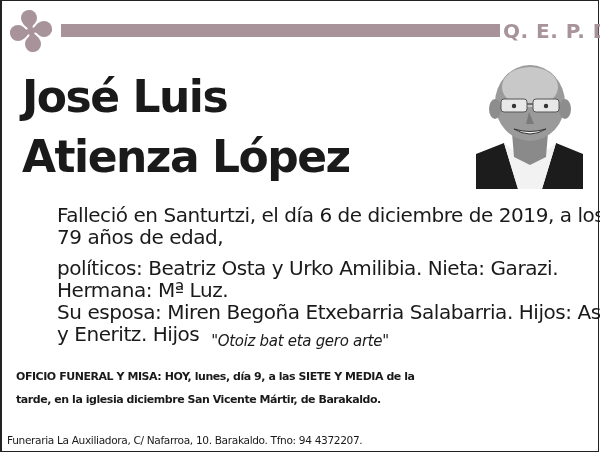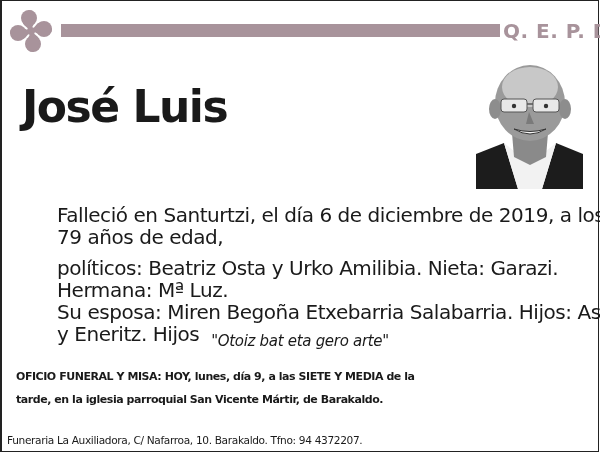--- a/index.html
+++ b/index.html
@@ -1,21 +1,21 @@
 <!DOCTYPE html>
 <html><head>
   <meta charset="utf-8">
   <style>
     html, body { margin: 0; padding: 0; background: #ffffff; }
     body { width: 600px; height: 454px; position: relative; overflow: hidden; font-family: "DejaVu Sans", "Liberation Sans", sans-serif; color: #1a1a1a; }
     .frame { position: absolute; left: 0; top: 0; width: 596px; height: 450px; border: 1px solid #222; border-left-width: 2px; border-top-width: 1px; background: #fff; }
     .lauburu { position: absolute; left: 5px; top: 6px; width: 48px; height: 48px; }
     .header-bar { position: absolute; left: 59px; top: 23px; width: 439px; height: 13px; background: #a8939b; }
     .qepd { position: absolute; left: 501px; top: 18px; font-family: "DejaVu Sans", sans-serif; font-weight: bold; font-size: 20px; color: #a8939b; letter-spacing: 0.5px; white-space: nowrap; }
-    .name { position: absolute; left: 20px; top: 76px; font-family: "DejaVu Sans", sans-serif; font-weight: bold; font-size: 44px; line-height: 60px; color: #1a1a1a; letter-spacing: -1.5px; }
+    .name { position: absolute; left: 20px; top: 66px; font-family: "DejaVu Sans", sans-serif; font-weight: bold; font-size: 44px; line-height: 60px; color: #1a1a1a; letter-spacing: -1.5px; }
     .photo { position: absolute; left: 474px; top: 58px; width: 107px; height: 130px; overflow: hidden; background: #fff; }
     .body-text { position: absolute; left: 14px; width: 572px; font-family: "DejaVu Sans", sans-serif; font-size: 20px; line-height: 22px; color: #1a1a1a; letter-spacing: -0.45px; margin-left: 41px; }
     .p1 { top: 203px; }
     .p2 { top: 256px; }
     .motto { position: absolute; left: 0; width: 596px; top: 331px; text-align: center; font-family: "DejaVu Sans", sans-serif; font-style: italic; font-size: 15px; color: #1a1a1a; letter-spacing: -0.3px; }
     .funeral { position: absolute; left: 14px; width: 580px; top: 364px; font-family: "DejaVu Sans", sans-serif; font-weight: bold; font-size: 11px; line-height: 23px; color: #1a1a1a; letter-spacing: -0.45px; }
     .footer { position: absolute; left: 5px; top: 433px; font-family: "DejaVu Sans", sans-serif; font-size: 10.6px; color: #1a1a1a; letter-spacing: -0.35px; white-space: nowrap; }
   </style>
 </head>
 <body>
@@ -35,20 +35,21 @@
       <path d="M3 26 C3 18 14 18 22 24 L24 24 L18 31 C14 34 6 32 3 26 Z"></path>
       <circle cx="24" cy="24" r="4"></circle>
     </g>
   </svg>
 
   <div class="header-bar"></div>
   <div class="qepd">Q. E. P. D.</div>
 
   <div class="name">
     <div>José Luis</div>
+    <div>Atienza López</div>
   </div>
 
   <div class="photo">
     <svg width="107" height="130" viewBox="0 0 107 130">
       <rect width="107" height="130" fill="#ffffff"></rect>
 
       <path d="M0 95 L28 84 L42 130 L0 130 Z" fill="#1c1c1c"></path>
       <path d="M107 95 L80 84 L66 130 L107 130 Z" fill="#1c1c1c"></path>
 
       <path d="M28 84 L42 130 L66 130 L80 84 L60 100 L48 100 Z" fill="#f2f2f2"></path>
@@ -79,17 +80,17 @@
 
   <div class="body-text p2">
     <div>políticos: Beatriz Osta y Urko Amilibia. Nieta: Garazi. Hermana: Mª Luz.</div>
     <div>Su esposa: Miren Begoña Etxebarria Salabarria. Hijos: Asier y Eneritz. Hijos</div>
   </div>
 
   <div class="motto">"Otoiz bat eta gero arte"</div>
 
   <div class="funeral">
     <div>OFICIO FUNERAL Y MISA: HOY, lunes, día 9, a las SIETE Y MEDIA de la</div>
-    <div>tarde, en la iglesia parroquial San Vicente Mártir, de Barakaldo.</div>
+    <div>tarde, en la iglesia diciembre San Vicente Mártir, de Barakaldo.</div>
   </div>
 
   <div class="footer">Funeraria La Auxiliadora, C/ Nafarroa, 10. Barakaldo. Tfno: 94 4372207.</div>
 </div>
 
 </body></html>

